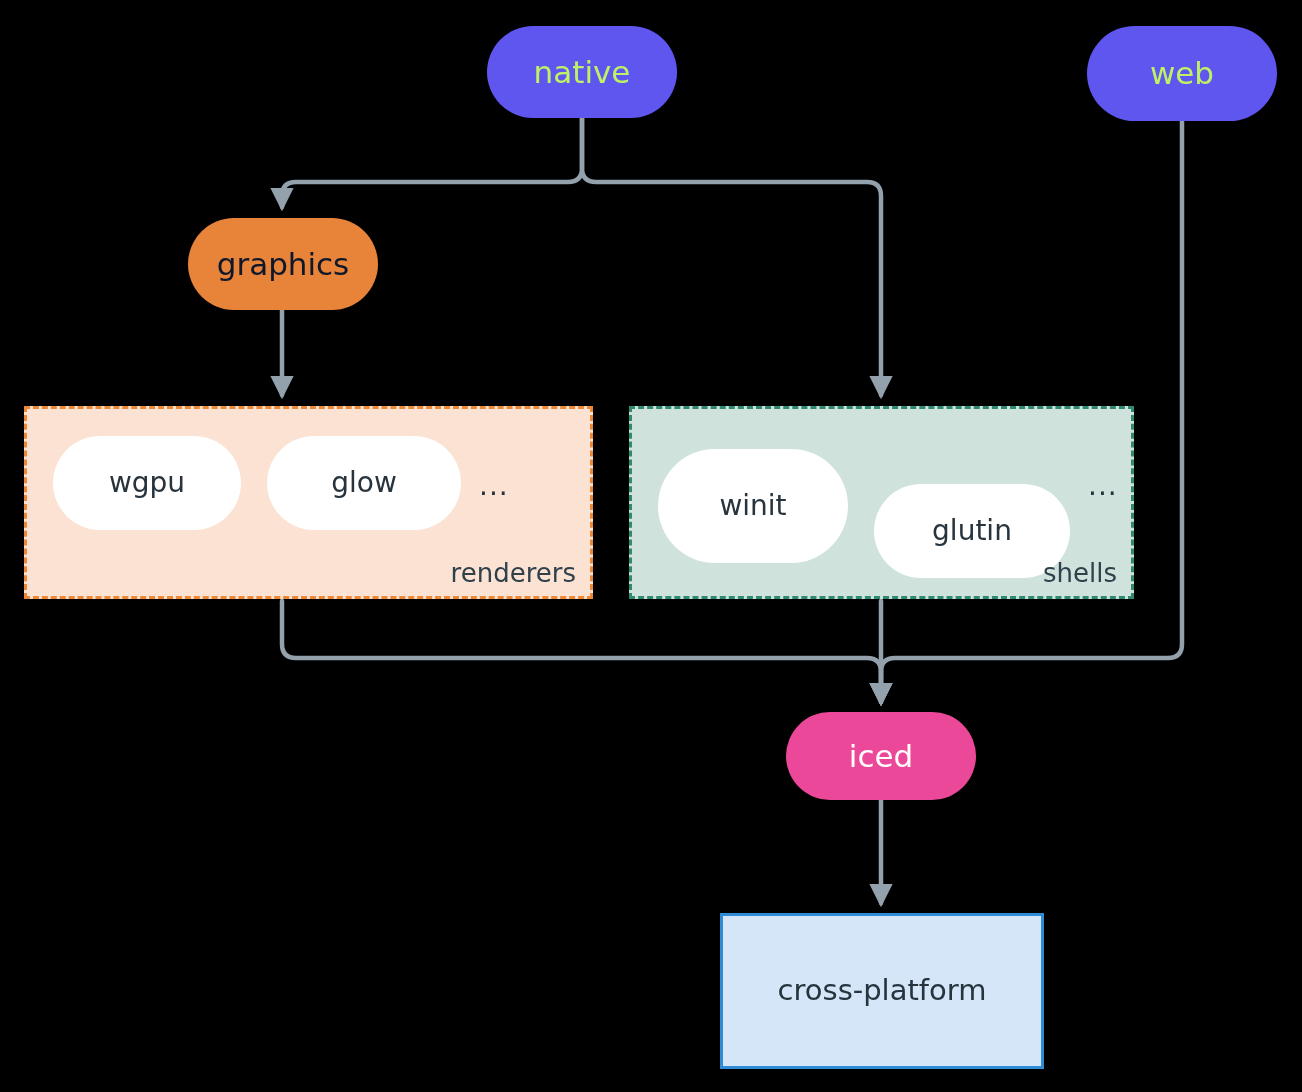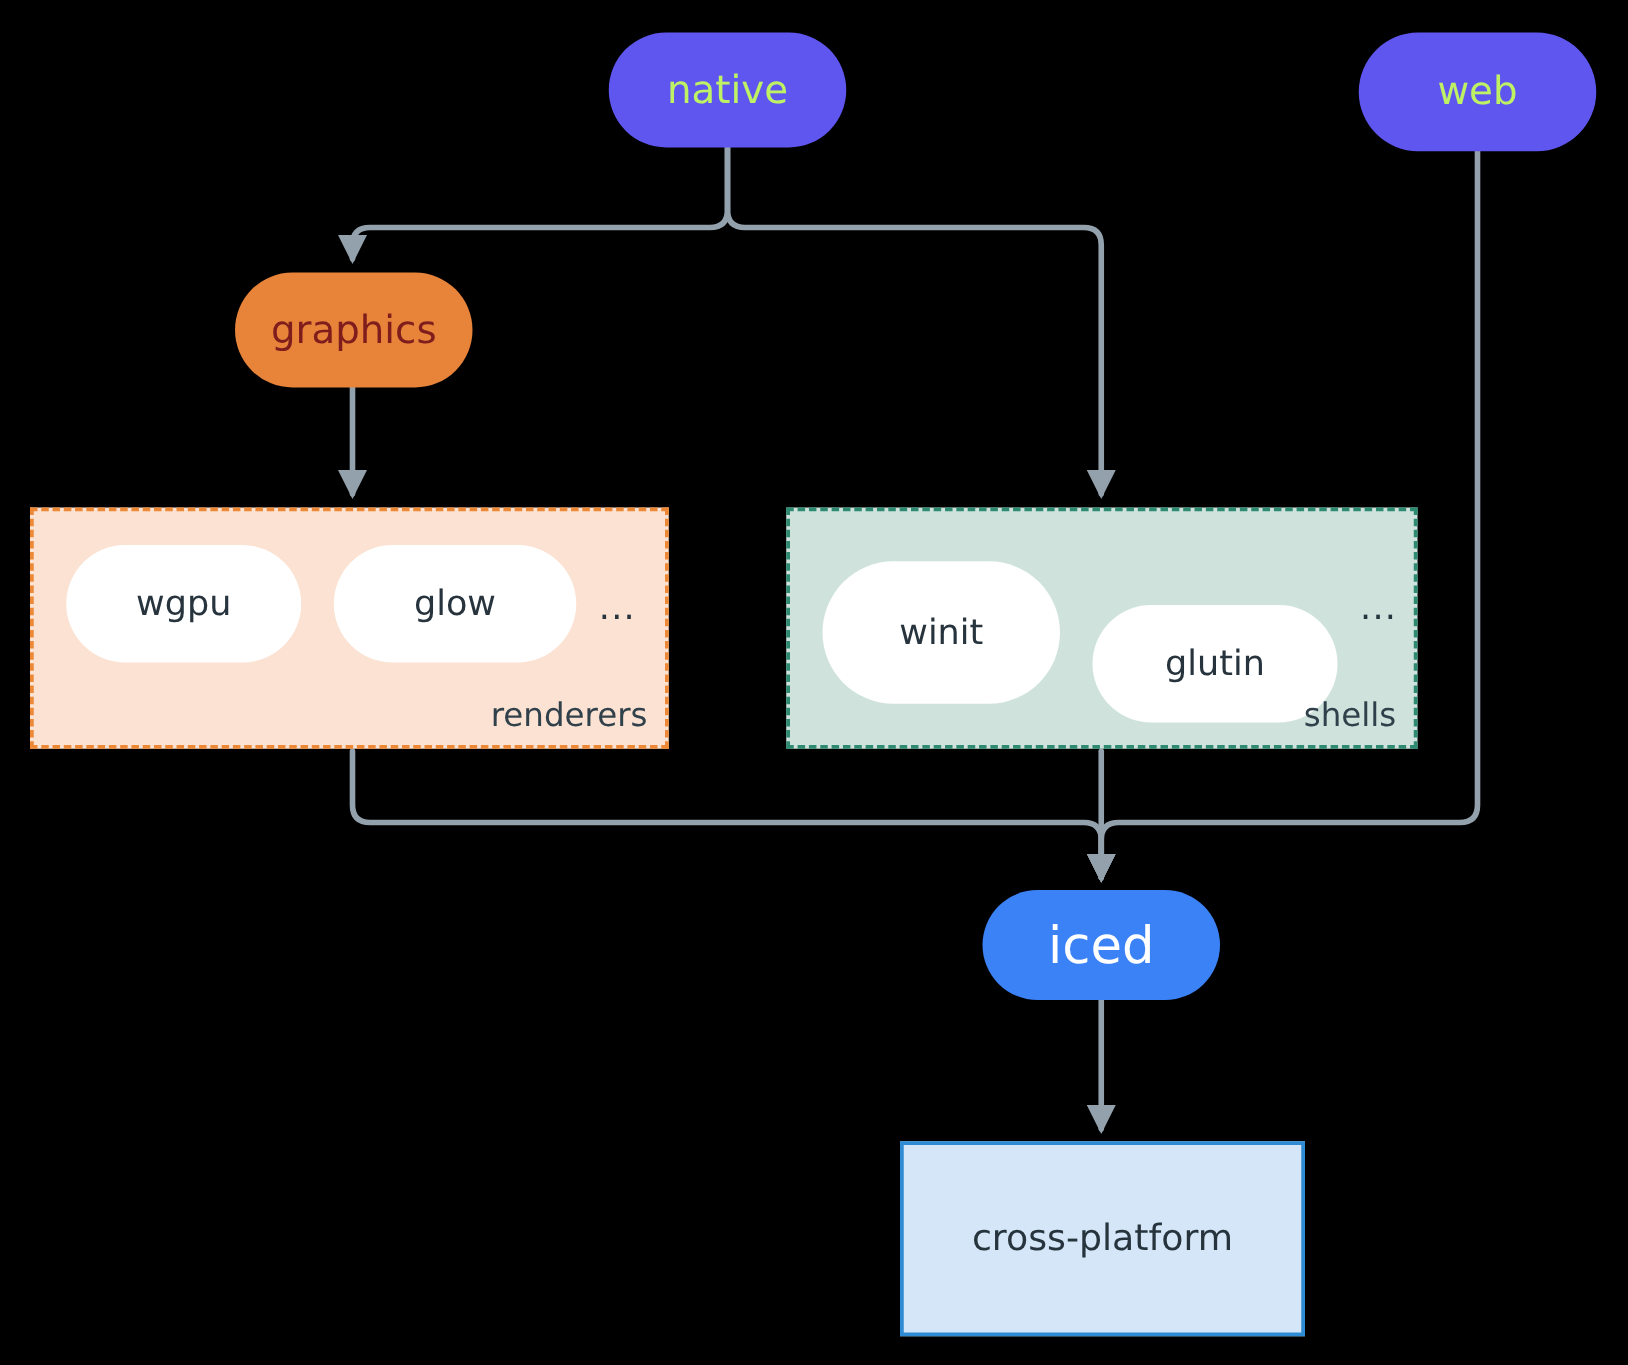--- a/index.html
+++ b/index.html
@@ -41,38 +41,38 @@
     background: #5F56F0;
     color: #bef264;
     font-size: 31px;
   }
   .node-native { left: 487px; top: 26px;  width: 190px; height: 92px; }
   .node-web    { left: 1087px; top: 26px; width: 190px; height: 95px; }
 
   .node-graphics {
     left: 188px; top: 218px; width: 190px; height: 92px;
     background: #E8833A;
-    color: #7f1d1d;
+    color: #0f172a;
     font-size: 31px;
     align-items: center;
   }
   .node-iced {
     left: 786px; top: 712px; width: 190px; height: 88px;
-    background: #3b82f6;
+    background: #ec4899;
     color: #FFFFFF;
-    font-size: 41px;
+    font-size: 31px;
   }
 
   
   .group {
     position: absolute;
     box-sizing: border-box;
   }
   .group-renderers {
-    left: 24px; top: 406px; width: 511px; height: 193px;
+    left: 24px; top: 406px; width: 569px; height: 193px;
     background: #FBE2D2;
     border: 3px dashed #ED8936;
   }
   .group-shells {
     left: 629px; top: 406px; width: 505px; height: 193px;
     background: #CFE3DC;
     border: 3px dashed #2F8A72;
   }
   .group-label {
     position: absolute;

